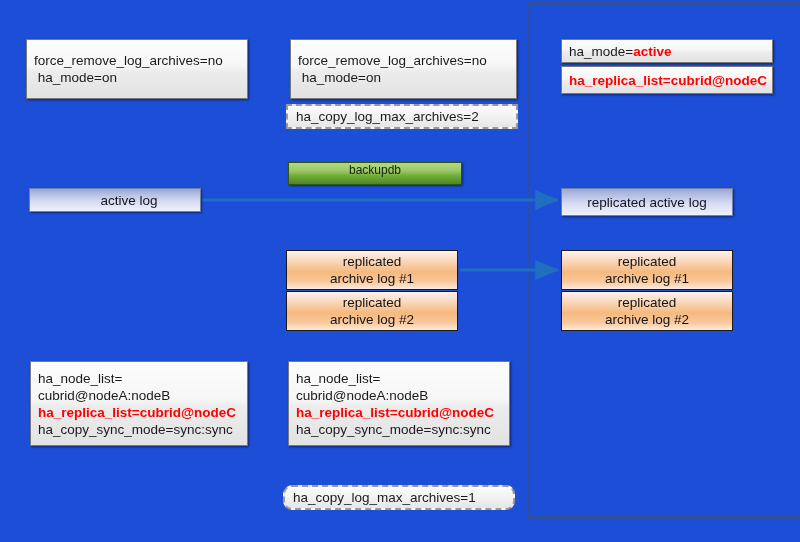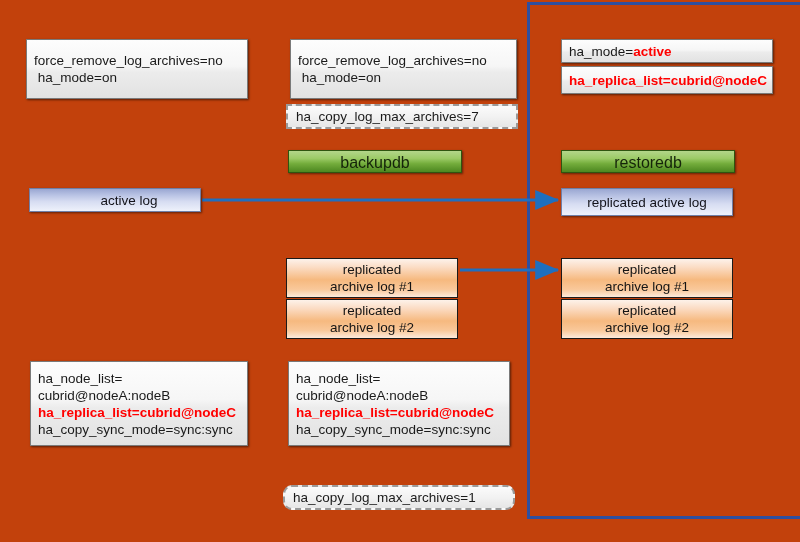--- a/index.html
+++ b/index.html
@@ -1,18 +1,18 @@
 <!DOCTYPE html>
 <html><head>
 <meta charset="utf-8">
 <style>
   html,body{margin:0;padding:0;background:#000;}
   body{width:800px;height:542px;position:relative;overflow:hidden;
        font-family:"Liberation Sans","DejaVu Sans",sans-serif;}
-  .canvas{position:absolute;left:0;top:0;width:800px;height:542px;background:#c2410c;}
+  .canvas{position:absolute;left:0;top:0;width:800px;height:542px;background:#1d4ed8;}
 
   
   .node{position:absolute;box-sizing:border-box;display:flex;
         flex-direction:column;justify-content:center;}
 
   
   .cfg{
     border:1px solid #7a7a7a;
     background:linear-gradient(to bottom,#fdfdfd 0%,#f6f6f6 45%,#ececec 55%,#e2e2e2 100%);
     box-shadow:1px 1px 2px rgba(0,0,0,.55);
@@ -34,25 +34,26 @@
     line-height:17px;
     white-space:pre;
     justify-content:center;
   }
 
   
   .green{
     border:1px solid #2f5510;
     background:linear-gradient(to bottom,#b3d68a 0%,#9ccb67 35%,#74ad3c 60%,#4c8720 100%);
     color:#15240a;
-    font-size:16px;
+    font-size:12px;
     text-align:center;
     align-items:center;
-    justify-content:flex-end;
+    justify-content:flex-start;
     box-shadow:1px 1px 2px rgba(0,0,0,.5);
+    margin-top:12px;
   }
 
   
   .bluebox{
     border:1px solid #6f7fa8;
     background:linear-gradient(to bottom,#9aa7d2 0%,#b9c3e4 28%,#d7ddf2 58%,#eef1fb 100%);
     color:#13131a;
     font-size:13.5px;
     text-align:center;
     align-items:center;
@@ -63,21 +64,20 @@
   
   .orange{
     border:1px solid #1a1a1a;
     background:linear-gradient(to bottom,#fdf2ea 0%,#fbdcc4 22%,#f6b97f 55%,#f9c89a 80%,#fdeadb 100%);
     color:#141414;
     font-size:13.5px;
     line-height:17px;
     text-align:center;
     align-items:center;
     justify-content:center;
-    margin-top:8px;
   }
 
   
   .region{position:absolute;box-sizing:border-box;border:3px solid #2e4fa0;background:transparent;}
 
   
   svg.arrows{position:absolute;left:0;top:0;width:800px;height:542px;pointer-events:none;}
 </style>
 </head>
 <body>
@@ -111,21 +111,21 @@
     <span class="red">ha_replica_list=cubrid@nodeC</span>
     <span>ha_copy_sync_mode=sync:sync</span>
   </div>
 
   <div class="node cfg" style="left:290px;top:39px;width:227px;height:60px;">
     <span>force_remove_log_archives=no</span>
     <span> ha_mode=on</span>
   </div>
 
   <div class="node dashed" style="left:286px;top:104px;width:232px;height:25px;">
-    <span>ha_copy_log_max_archives=7</span>
+    <span>ha_copy_log_max_archives=2</span>
   </div>
 
   <div class="node green" style="left:288px;top:150px;width:174px;height:23px;">
     <span>backupdb</span>
   </div>
 
   <div class="node orange" style="left:286px;top:250px;width:172px;height:40px;">
     <span>replicated</span>
     <span>archive  log #1</span>
   </div>
@@ -147,23 +147,20 @@
   </div>
 
   <div class="node cfg" style="left:561px;top:39px;width:212px;height:24px;">
     <span><span>ha_mode=</span><span class="red">active</span></span>
   </div>
 
   <div class="node cfg" style="left:561px;top:66px;width:212px;height:28px;justify-content:center;">
     <span class="red">ha_replica_list=cubrid@nodeC</span>
   </div>
 
-  <div class="node green" style="left:561px;top:150px;width:174px;height:23px;">
-    <span>restoredb</span>
-  </div>
 
   <div class="node bluebox" style="left:561px;top:188px;width:172px;height:28px;">
     <span>replicated active log</span>
   </div>
 
   <div class="node orange" style="left:561px;top:250px;width:172px;height:40px;">
     <span>replicated</span>
     <span>archive  log #1</span>
   </div>
 

